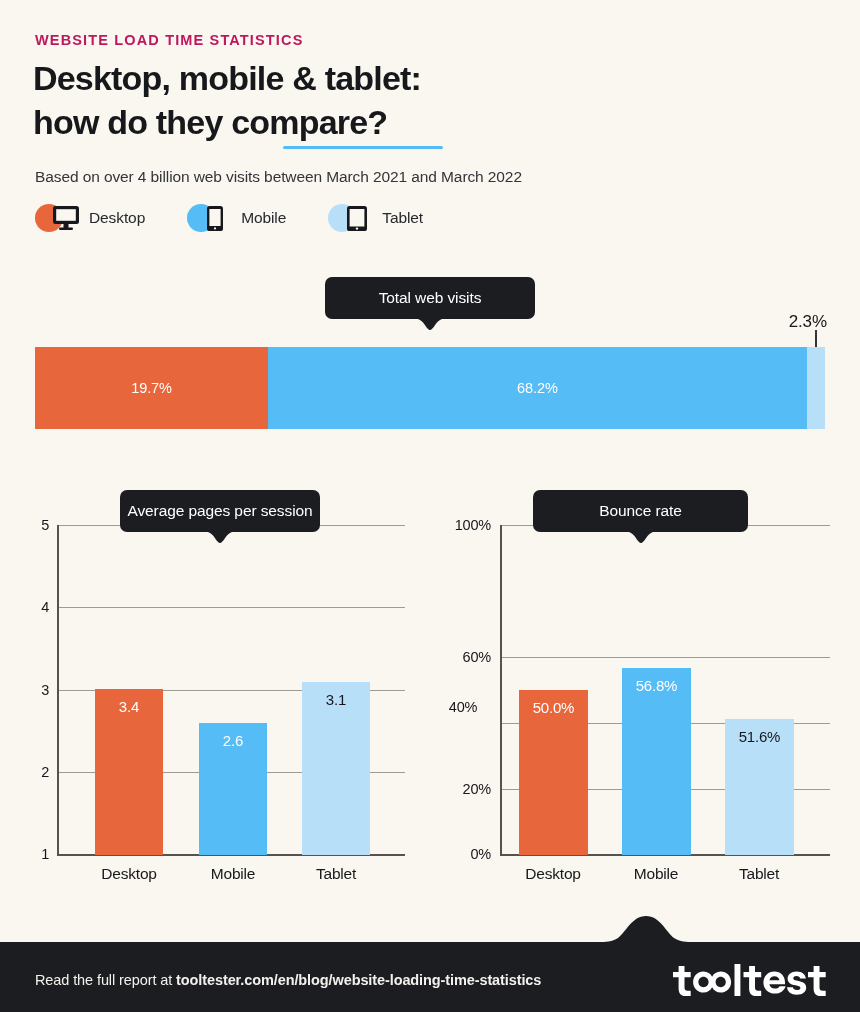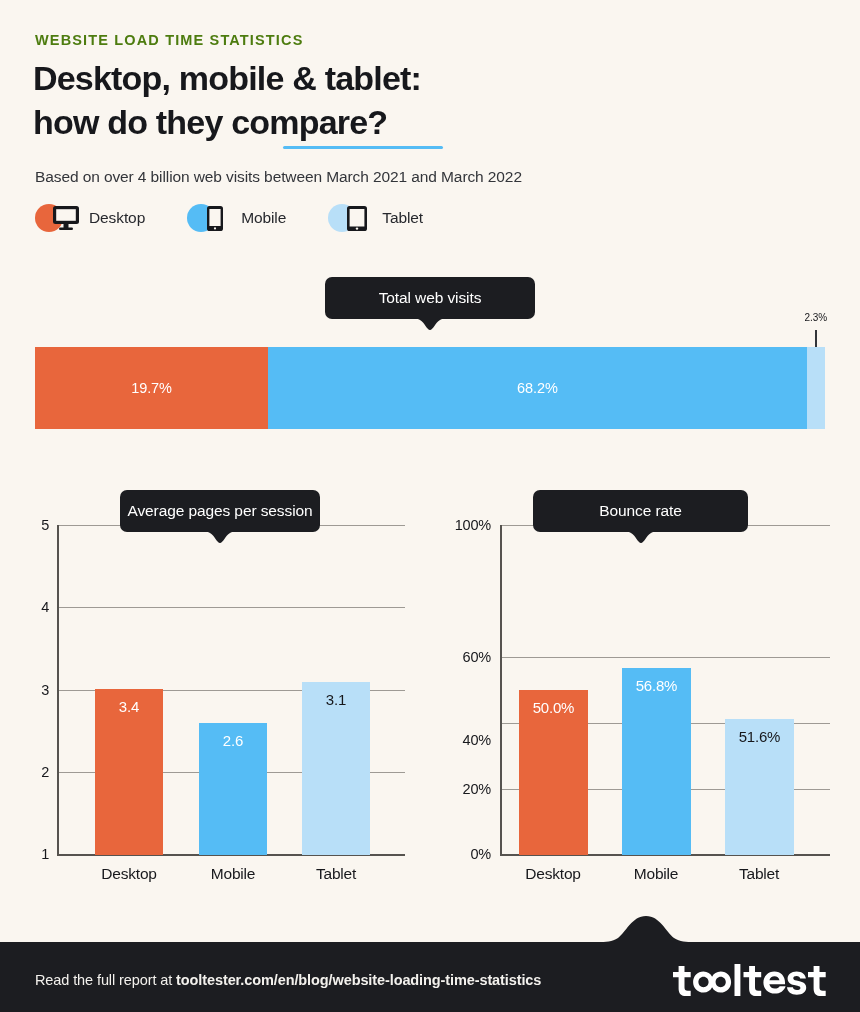--- a/index.html
+++ b/index.html
@@ -20,21 +20,21 @@
   }
 
   
   .eyebrow {
     position: absolute;
     left: 35px;
     top: 32px;
     font-size: 14.5px;
     font-weight: bold;
     letter-spacing: 1.15px;
-    color: #4d7c0f;
+    color: #be185d;
     text-transform: uppercase;
   }
   .headline {
     position: absolute;
     left: 33px;
     top: 56px;
     width: 620px;
     font-size: 34px;
     line-height: 44px;
     font-weight: bold;
@@ -141,21 +141,21 @@
     letter-spacing: -0.1px;
   }
   .stack-seg.desktop { background: #e8663c; }
   .stack-seg.mobile  { background: #55bcf5; }
   .stack-seg.tablet  { background: #b8dff8; }
 
   .outside-label {
     position: absolute;
     right: 33px;
     top: 312px;
-    font-size: 10px;
+    font-size: 17px;
     color: #17181c;
     letter-spacing: -0.1px;
   }
   .leader-line {
     position: absolute;
     left: 815px;
     top: 330px;
     width: 1.5px;
     height: 17px;
     background: #33353a;
@@ -389,21 +389,21 @@
 
       <div class="gridline" style="left:55px; top:35px;  width:330px;"></div>
       <div class="gridline" style="left:55px; top:167px; width:330px;"></div>
       <div class="gridline" style="left:55px; top:233px; width:330px;"></div>
       <div class="gridline" style="left:55px; top:299px; width:330px;"></div>
       <div class="baseline" style="left:55px; top:364px; width:330px;"></div>
       <div class="axis-line" style="left:55px; top:35px; height:330px;"></div>
 
       <div class="ytick" style="left:-10px; top:35px;  width:56px;">100%</div>
       <div class="ytick" style="left:-10px; top:167px; width:56px;">60%</div>
-      <div class="ytick" style="left:-10px; top:250px; width:56px;">40%</div>
+      <div class="ytick" style="left:-10px; top:217px; width:56px;text-align:center;">40%</div>
       <div class="ytick" style="left:-10px; top:299px; width:56px;">20%</div>
       <div class="ytick" style="left:-10px; top:364px; width:56px;">0%</div>
 
       <div class="bar desktop" style="left:74px; width:69px; height:165px; bottom:35px;">
         <span class="bar-value">50.0%</span>
       </div>
       <div class="bar mobile" style="left:177px; width:69px; height:187px; bottom:35px;">
         <span class="bar-value">56.8%</span>
       </div>
       <div class="bar tablet" style="left:280px; width:69px; height:136px; bottom:35px;text-decoration:underline;">

